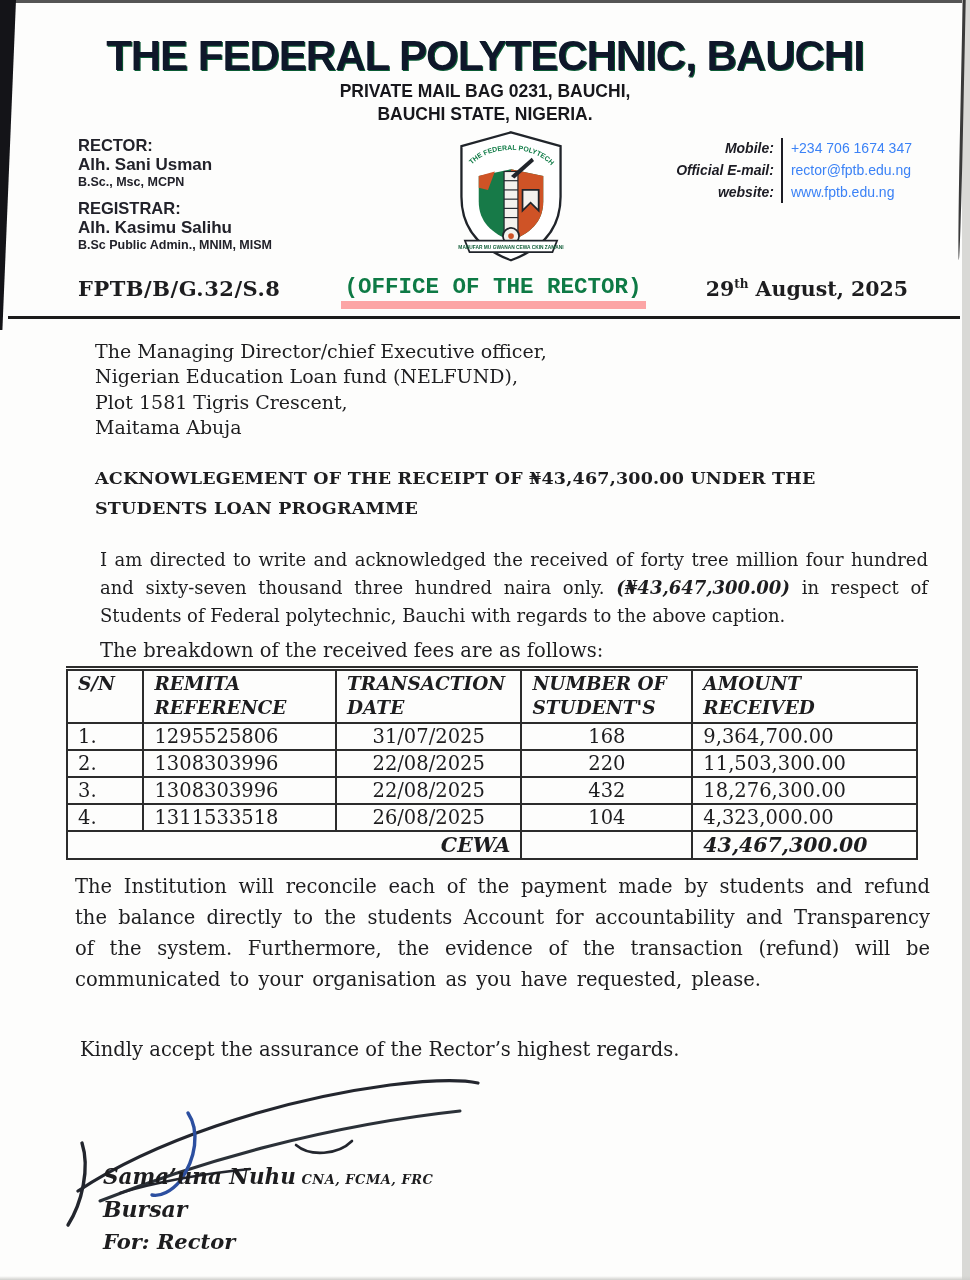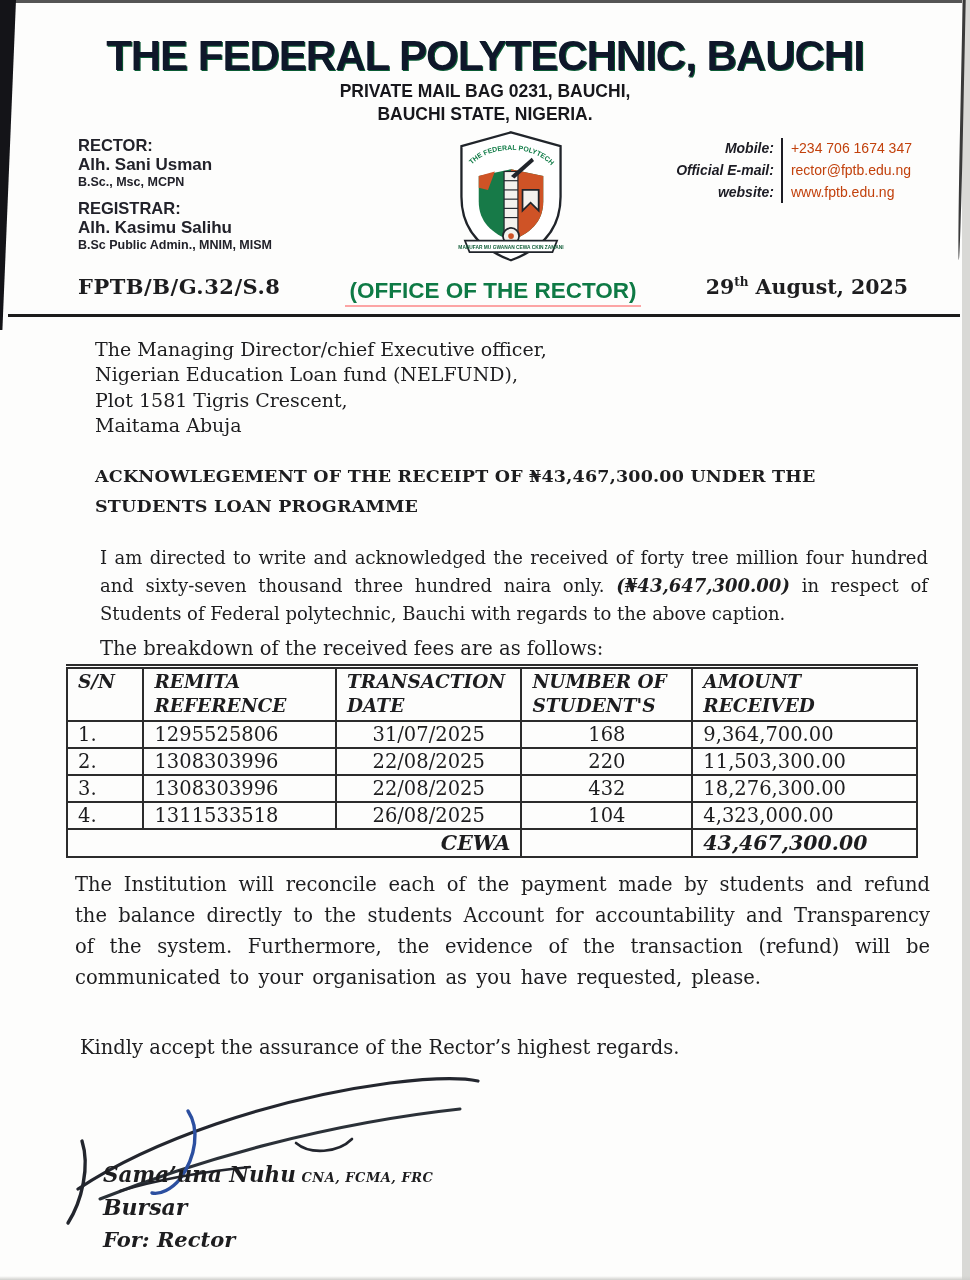--- a/index.html
+++ b/index.html
@@ -24,28 +24,28 @@
   
   .info-row{display:flex;justify-content:space-between;align-items:flex-start;
         padding:10px 58px 0 78px;height:138px;}
   .officials{font-family:"Liberation Sans",sans-serif;color:#22222a;width:300px;}
   .off-label{font-weight:bold;font-size:16.5px;}
   .off-name{font-weight:bold;font-size:17px;}
   .off-quals{font-weight:bold;font-size:12.5px;margin-bottom:10px;}
   .crest-wrap{width:150px;margin-top:-6px;flex:0 0 auto;}
   .contacts{display:flex;font-family:"Liberation Sans",sans-serif;font-size:14px;margin-top:2px;}
   .c-labels{text-align:right;font-weight:bold;font-style:italic;padding-right:7px;line-height:1.55;color:#1c1c24;}
-  .c-values{border-left:2px solid #1c1c24;padding-left:8px;line-height:1.55;color:#c2410c;}
+  .c-values{border-left:2px solid #1c1c24;padding-left:8px;line-height:1.55;color:#3b82f6;}
 
   
   .ref-row{display:flex;justify-content:space-between;align-items:flex-end;
         padding:0 62px 5px 78px;}
   .ref-no{font-weight:bold;font-size:21px;letter-spacing:.5px;}
-  .office{font-family:Liberation Sans, sans-serif;font-weight:bold;font-size:22.5px;
-        color:#0e7a45;border-bottom:2px solid #fca5a5;padding:0 4px 1px 4px;margin-bottom:-8px;}
+  .office{font-family:Liberation Mono, monospace;font-weight:bold;font-size:22.5px;
+        color:#0e7a45;border-bottom:8px solid #fca5a5;padding:0 4px 1px 4px;margin-bottom:-8px;}
   .date{font-weight:bold;font-size:20.5px;}
   .date sup{font-size:12px;}
   .main-rule{border:none;border-top:3.5px solid #1b1b1b;margin:10px 10px 0 8px;}
 
   
   .recipient{margin:20px 0 0 95px;font-size:19px;line-height:1.33;}
 
   
   .subject{margin:24px 55px 0 95px;max-width:848px;font-weight:bold;font-size:17.5px;
         line-height:1.7;letter-spacing:.2px;}

